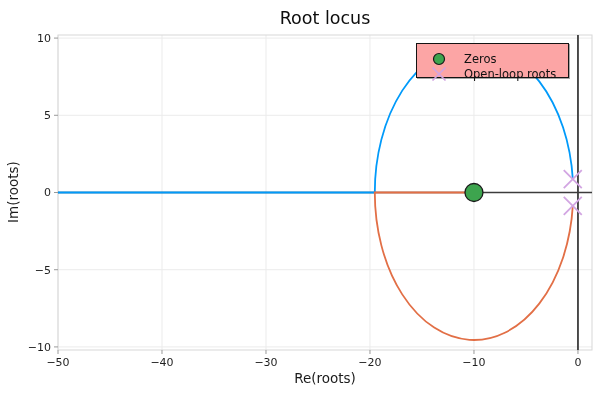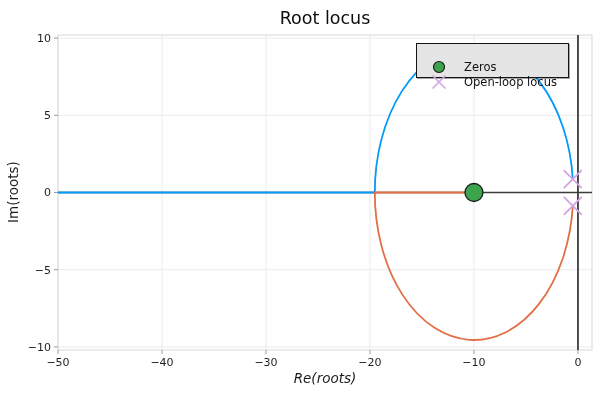--- a/index.html
+++ b/index.html
@@ -3,26 +3,26 @@
 <meta charset="utf-8">
 <style>
   html,body{margin:0;padding:0;background:#ffffff;}
   #figure{position:relative;width:600px;height:400px;background:#ffffff;overflow:hidden;
           font-family:"DejaVu Sans","Liberation Sans",sans-serif;}
   #plot{position:absolute;left:0;top:0;}
   #plot text{font-family:"DejaVu Sans","Liberation Sans",sans-serif;font-size:11px;fill:#1f1f1f;}
   .chart-title{position:absolute;left:58px;top:8px;width:534px;text-align:center;
                font-size:17.5px;color:#0d0d0d;}
   .x-axis-label{position:absolute;left:58px;top:370px;width:534px;text-align:center;
-                font-size:13.5px;color:#1b1b1b;font-style:italic;}
+                font-size:13.5px;color:#1b1b1b;}
   .y-axis-label{position:absolute;left:13px;top:192px;transform:translate(-50%,-50%) rotate(-90deg);
                 white-space:nowrap;font-size:13.5px;color:#1b1b1b;}
-  .legend{position:absolute;left:416px;top:43px;width:153px;height:35px;background:#e5e5e5;
+  .legend{position:absolute;left:416px;top:43px;width:153px;height:35px;background:#fca5a5;
           border:1.5px solid #141414;box-shadow:1px 1px 0 rgba(0,0,0,0.35);box-sizing:border-box;
-          padding-top:16px;z-index:5;}
+          padding-top:8px;z-index:5;}
   .legend-row{display:flex;align-items:center;height:14.5px;}
   .legend-marker{width:26px;height:14px;margin-left:9px;flex:0 0 auto;}
   .legend-label{margin-left:12px;font-size:11.5px;color:#111111;line-height:14px;}
 </style>
 </head>
 <body>
 
 <div id="figure">
   <svg id="plot" width="600" height="400">
       <line x1="58" y1="35" x2="58" y2="350" stroke="#EBEBEB" stroke-width="1"></line>
@@ -76,16 +76,16 @@
     <div class="legend-row">
       <svg class="legend-marker" viewBox="0 0 26 14">
         <circle cx="13" cy="7" r="5.5" stroke-width="1.2" fill="#3DA44E" stroke="#1A1A1A"></circle>
       </svg>
       <span class="legend-label">Zeros</span>
     </div>
     <div class="legend-row">
       <svg class="legend-marker" viewBox="0 0 26 14">
         <path d="M6.5 0.5 L19.5 13.5 M19.5 0.5 L6.5 13.5" fill="none" stroke-width="1.6" stroke="#D2A5E2"></path>
       </svg>
-      <span class="legend-label">Open-loop locus</span>
+      <span class="legend-label">Open-loop roots</span>
     </div>
   </div>
 </div>
 
 </body></html>

